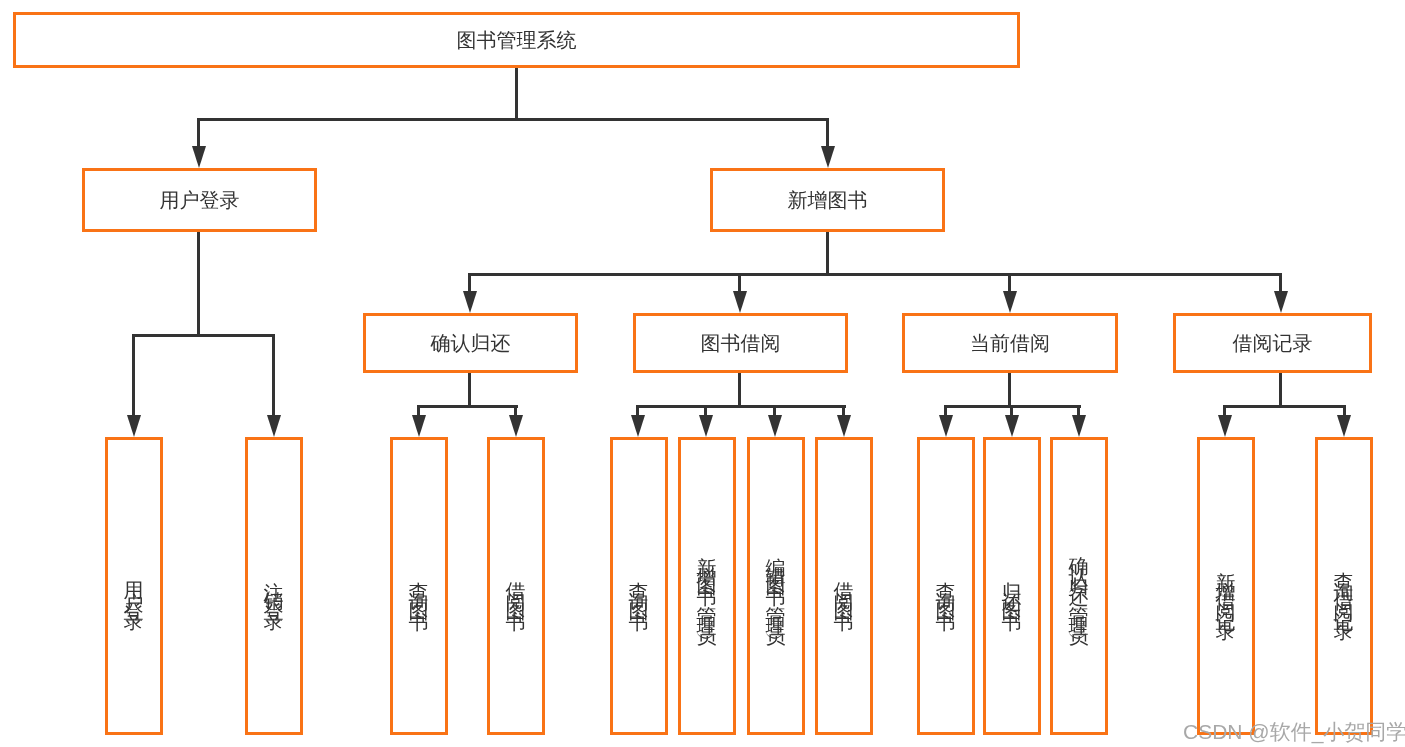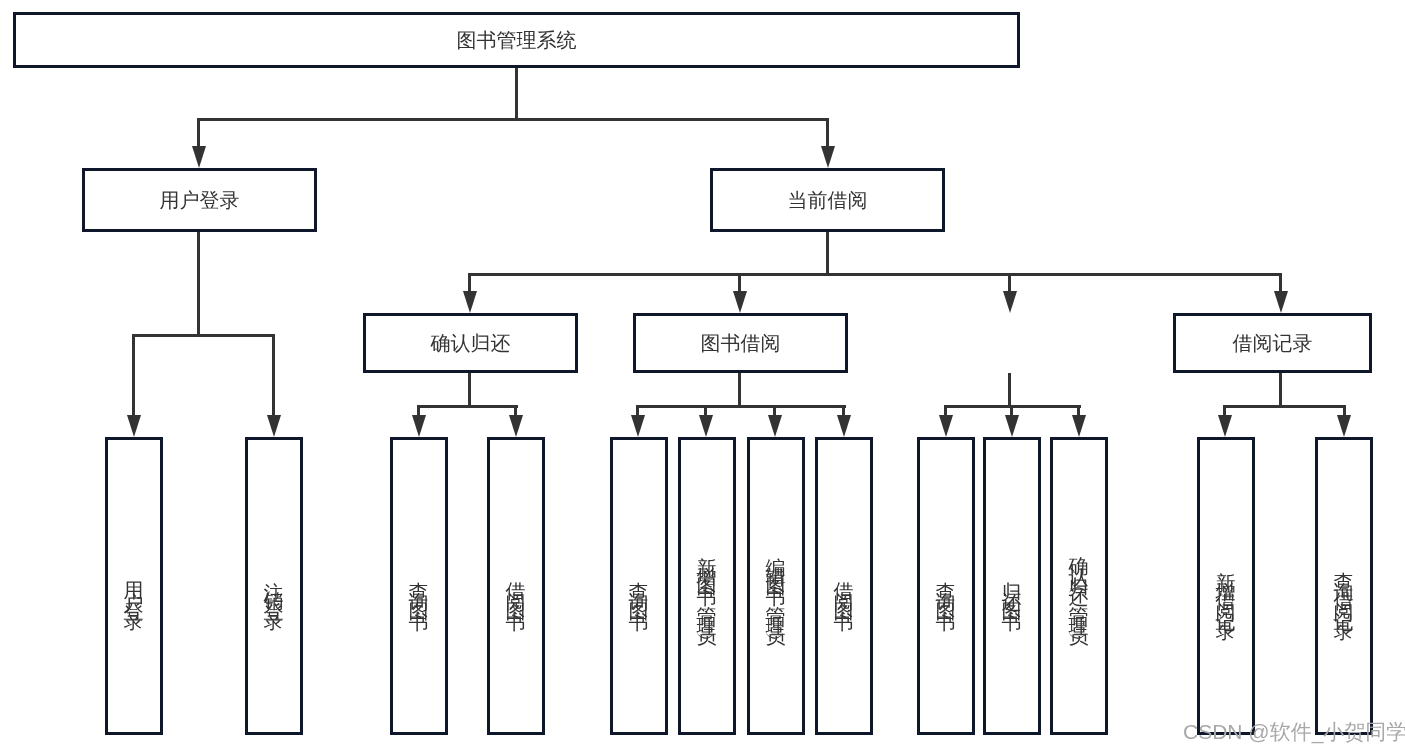--- a/index.html
+++ b/index.html
@@ -10,21 +10,21 @@
   #canvas {
     position: relative;
     width: 1405px;
     height: 747px;
     background: #ffffff;
     overflow: hidden;
   }
   .box {
     position: absolute;
     box-sizing: border-box;
-    border: 3px solid #0f172a;
+    border: 3px solid #f97316;
     background: #ffffff;
     display: flex;
     align-items: center;
     justify-content: center;
     color: #333333;
     font-size: 20px;
     line-height: 1;
     z-index: 2;
   }
   .leaf {
@@ -76,21 +76,21 @@
   <div class="hline" style="left:197px; top:118px; width:632px;"></div>
   <div class="vline" style="left:197px; top:118px; height:32px;"></div>
   <div class="arrow-down" style="left:192px; top:146px;"></div>
   <div class="vline" style="left:826px; top:118px; height:32px;"></div>
   <div class="arrow-down" style="left:821px; top:146px;"></div>
 
   <div class="box" style="left:82px; top:168px; width:235px; height:64px;">
     <span>用户登录</span>
   </div>
   <div class="box" style="left:710px; top:168px; width:235px; height:64px;">
-    <span>当前借阅</span>
+    <span>新增图书</span>
   </div>
 
   <div class="vline" style="left:197px; top:232px; height:102px;"></div>
   <div class="hline" style="left:132px; top:334px; width:143px;"></div>
   <div class="vline" style="left:132px; top:334px; height:83px;"></div>
   <div class="arrow-down" style="left:127px; top:415px;"></div>
   <div class="vline" style="left:272px; top:334px; height:83px;"></div>
   <div class="arrow-down" style="left:267px; top:415px;"></div>
 
   <div class="vline" style="left:826px; top:232px; height:41px;"></div>
@@ -102,20 +102,23 @@
   <div class="vline" style="left:1008px; top:273px; height:20px;"></div>
   <div class="arrow-down" style="left:1003px; top:291px;"></div>
   <div class="vline" style="left:1279px; top:273px; height:20px;"></div>
   <div class="arrow-down" style="left:1274px; top:291px;"></div>
 
   <div class="box" style="left:363px; top:313px; width:215px; height:60px;">
     <span>确认归还</span>
   </div>
   <div class="box" style="left:633px; top:313px; width:215px; height:60px;text-align:right;">
     <span>图书借阅</span>
+  </div>
+  <div class="box" style="left:902px; top:313px; width:216px; height:60px;">
+    <span>当前借阅</span>
   </div>
   <div class="box" style="left:1173px; top:313px; width:199px; height:60px;">
     <span>借阅记录</span>
   </div>
 
   <div class="vline" style="left:468px; top:373px; height:35px;"></div>
   <div class="hline" style="left:417px; top:405px; width:101px;"></div>
   <div class="vline" style="left:417px; top:405px; height:12px;"></div>
   <div class="arrow-down" style="left:412px; top:415px;"></div>
   <div class="vline" style="left:514px; top:405px; height:12px;"></div>

